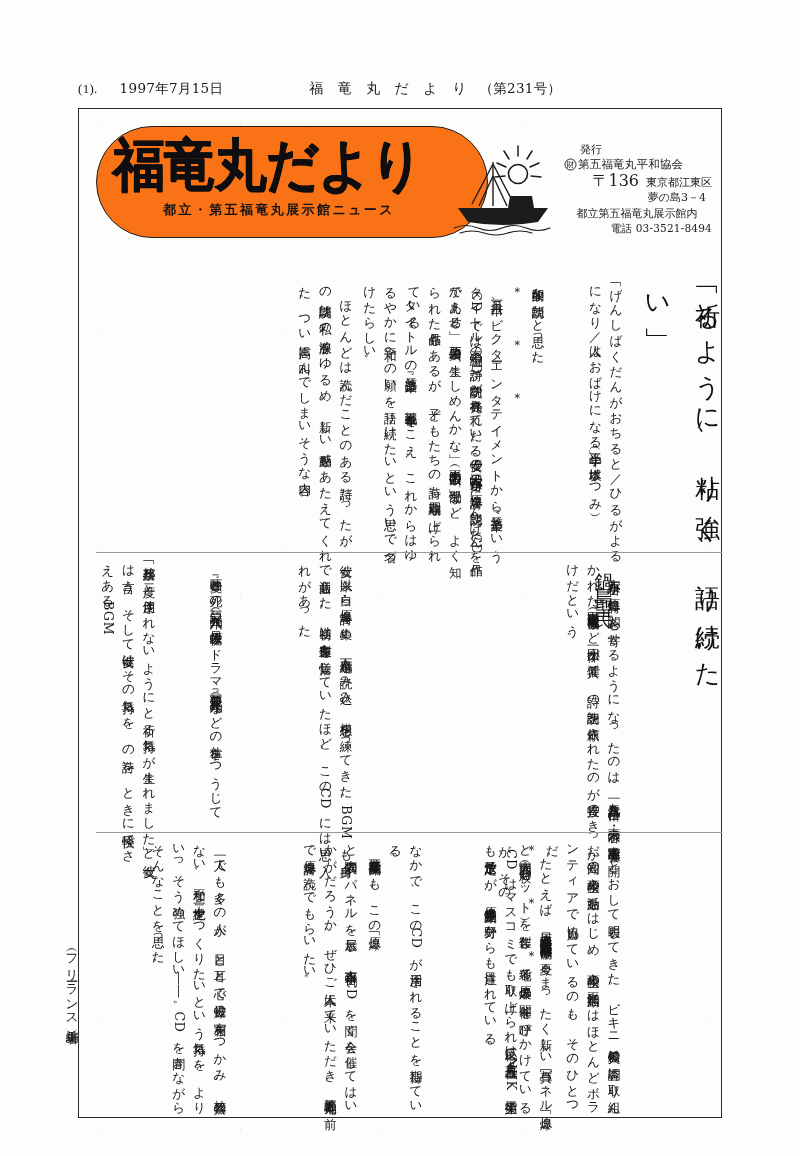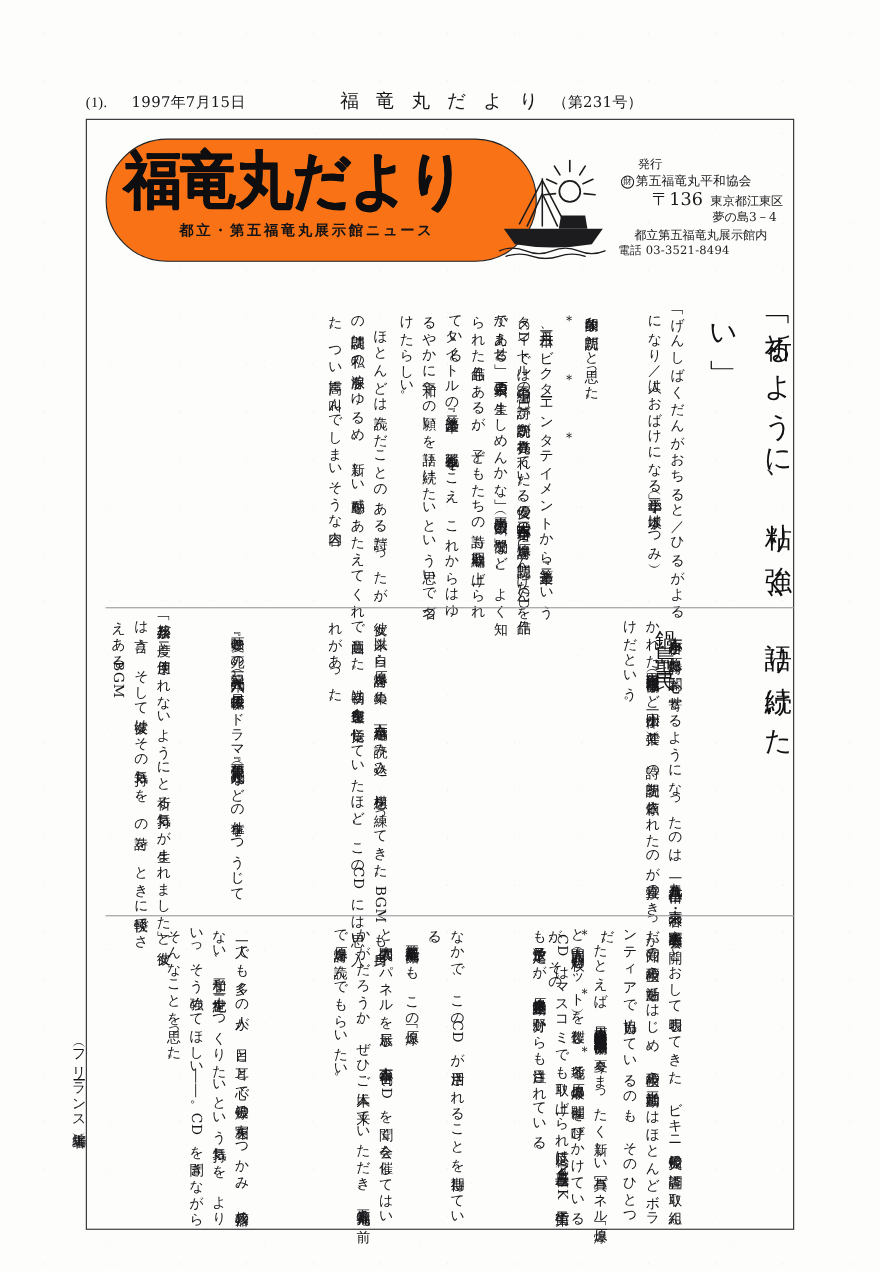--- a/index.html
+++ b/index.html
@@ -40,21 +40,21 @@
   .folio-page {
     font-family: "Liberation Serif", serif;
     font-size: 13px;
     padding-right: 22px;
   }
   .folio-date {
     font-size: 13.5px;
     padding-right: 86px;
   }
   .folio-title {
-    font-size: 17px;
+    font-size: 14px;
     letter-spacing: 5px;
     padding-right: 8px;
   }
   .folio-issue {
     font-size: 13.5px;
   }
 
   
   .frame {
     position: absolute;
@@ -118,25 +118,25 @@
     position: absolute;
     top: 142px;
     left: 562px;
     width: 150px;
     font-size: 11px;
     line-height: 15.4px;
     color: #1b1b1d;
   }
   .publisher .pb-row { white-space: nowrap; }
   .pb-label    { text-align: left;  padding-left: 18px; }
-  .pb-org      { text-align: left;  padding-left: 2px; font-size: 11.5px; letter-spacing: 0.2px;}
+  .pb-org      { text-align: left;  padding-left: 2px; font-size: 11.5px; letter-spacing: 0.2px; font-family: Liberation Serif, serif;}
   .pb-addr1    { text-align: right; }
   .pb-addr2    { text-align: right; padding-right: 6px; }
   .pb-addr3    { text-align: center; }
-  .pb-tel      { font-size: 10.5px; letter-spacing: 0.2px;}
+  .pb-tel      { text-align: right; font-size: 10.5px; letter-spacing: 0.2px;}
   .pb-mark {
     display: inline-block;
     font-size: 8.5px;
     border: 0.9px solid #1b1b1d;
     border-radius: 50%;
     width: 11px;
     height: 11px;
     line-height: 10px;
     text-align: center;
     vertical-align: 1.5px;

